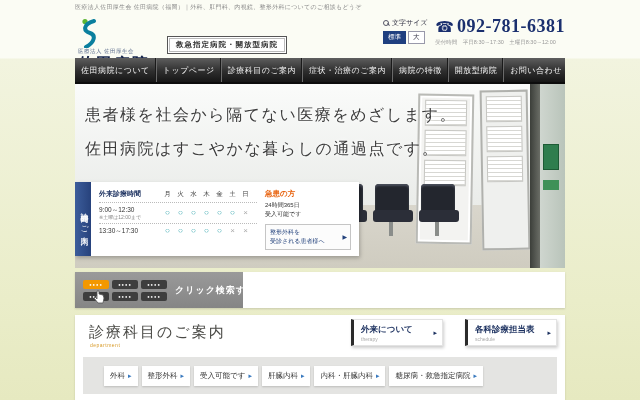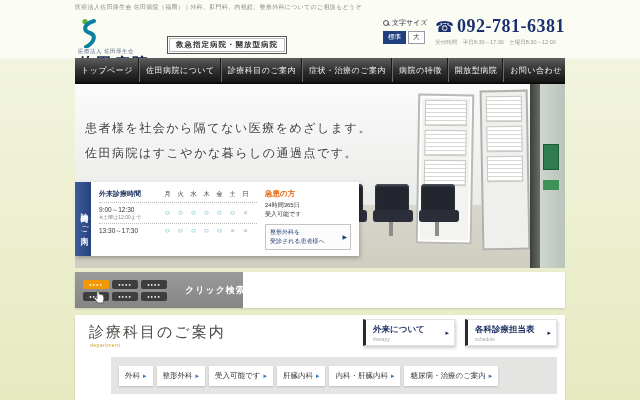--- a/index.html
+++ b/index.html
@@ -51,21 +51,21 @@
   .board2 { left:406px; top:6px; width:48px; height:160px; background:#eff0ee; border:2px solid #b0b1ad; transform:rotate(-1deg); }
   .pillar { left:455px; top:0; width:10px; height:184px; background:linear-gradient(90deg,#3c3f3a,#6a6d66); }
   .glass { left:465px; top:0; width:25px; height:184px; background:linear-gradient(90deg,#cfd6cf,#b9c4ba); }
   .sign-green { left:468px; top:60px; width:16px; height:26px; background:#2f7d4e; border:1px solid #1d5b35; }
   .sign-green2 { left:468px; top:96px; width:16px; height:10px; background:#3f9157; }
   .chairs { left:250px; top:96px; width:180px; height:56px; }
   .chair { position:absolute; bottom:0; width:44px; height:52px; }
   .chair .back { position:absolute; top:0; left:4px; width:34px; height:30px; background:#23262e; border-radius:4px 4px 2px 2px; box-shadow:inset 0 2px 2px #4a4e5a; }
   .chair .seat { position:absolute; top:26px; left:2px; width:40px; height:12px; background:#2b2e38; border-radius:3px; }
   .chair .leg { position:absolute; top:38px; left:18px; width:4px; height:14px; background:#8a8d8a; }
-  .hero-copy { position:absolute; left:10px; top:14px; font-family:"Liberation Serif","DejaVu Serif",serif; font-size:12px; color:#3c3c3c; letter-spacing:1.5px; line-height:2.1; text-shadow:0 0 3px #fff,0 0 6px #fff;margin-top:18px; }
+  .hero-copy { position:absolute; left:10px; top:14px; font-family:"Liberation Serif","DejaVu Serif",serif; font-size:16px; color:#3c3c3c; letter-spacing:1.5px; line-height:2.1; text-shadow:0 0 3px #fff,0 0 6px #fff; }
 
   
   .panel { position:absolute; left:0; bottom:12px; display:flex; box-shadow:1px 2px 4px rgba(0,0,0,.25); }
   .panel-tab { width:16px; background:linear-gradient(90deg,#3c5d9b,#27427c); color:#fff; font-size:8px; writing-mode:vertical-rl; text-orientation:upright; display:flex; align-items:center; justify-content:center; letter-spacing:1px; padding:4px 0; cursor:pointer; }
   .panel-body { width:268px; background:#fff; padding:7px 8px 6px 8px; display:flex; gap:8px; }
   .timetable { width:158px; }
   .t-grid { display:grid; grid-template-columns:62px repeat(7,13px); align-items:center; }
   .t-head { font-size:7px; font-weight:bold; color:#1a2f5e; }
   .t-day { font-size:6.5px; color:#444; text-align:center; }
   .t-row { border-top:1px dotted #bbb; margin-top:3px; padding-top:3px; }
@@ -79,38 +79,38 @@
   .info-col { flex:1; }
   .ih-em { font-size:7.5px; font-weight:bold; color:#e8620d; margin-bottom:2px; white-space:nowrap; }
   .ih-vs { font-size:7.5px; font-weight:bold; color:#1a2f5e; margin-bottom:2px; white-space:nowrap; }
   .info-line { font-size:6px; color:#333; line-height:1.5; white-space:nowrap; }
   .ortho-link { margin-top:5px; border:1px solid #c5c5c5; background:#fcfcfc; padding:3px 4px; font-size:6px; color:#23427c; line-height:1.5; position:relative; cursor:pointer; }
   .ortho-link .arr { position:absolute; right:3px; top:50%; transform:translateY(-50%); color:#23427c; font-size:6px; }
 
   
   .keyword { top:272px; height:36px; background:#fff; display:flex; align-items:center; box-shadow:0 1px 2px rgba(0,0,0,.15); }
   .kw-text { flex:1; font-size:8px; color:#444; padding-left:12px; letter-spacing:.3px; }
-  .kw-widget { width:168px; height:100%; background:linear-gradient(#9a9a9a,#858585); display:flex; align-items:center; padding:0 8px; gap:18px; position:relative; cursor:pointer; }
+  .kw-widget { width:168px; height:100%; background:linear-gradient(#9a9a9a,#858585); display:flex; align-items:center; padding:0 8px; gap:8px; position:relative; cursor:pointer; }
   .kw-grid { display:grid; grid-template-columns:repeat(3,26px); grid-auto-rows:9px; gap:3px; }
   .kw-btn { background:#3e3e3e; border-radius:2px; color:#fff; font-size:4px; letter-spacing:1px; display:flex; align-items:center; justify-content:center; }
   .kw-btn.hot { background:#f39800; }
   .kw-cursor { position:absolute; left:18px; top:18px; }
   .kw-label { color:#fff; font-size:9px; font-weight:bold; letter-spacing:1px; white-space:nowrap; }
 
   
   .dept { top:315px; height:85px; background:#fff; box-shadow:0 1px 2px rgba(0,0,0,.15); }
   .dept-head { position:relative; height:40px; }
   .dept-title { position:absolute; left:14px; top:8px; font-family:"Liberation Serif","DejaVu Serif",serif; font-size:15px; color:#4a4a46; letter-spacing:2px; }
   .dept-sub { position:absolute; left:15px; top:27px; font-size:5px; color:#d89b2a; letter-spacing:.5px; }
-  .dept-links { position:absolute; right:8px; top:4px; display:flex; gap:10px; }
+  .dept-links { position:absolute; right:8px; top:4px; display:flex; gap:22px; }
   .dept-link { width:92px; background:#fff; border:1px solid #e3e3e3; box-shadow:1px 2px 3px rgba(0,0,0,.2); border-left:3px solid #2b2b2b; padding:4px 6px 3px 7px; position:relative; cursor:pointer; }
   .dept-link .lbl { font-size:8.5px; font-weight:bold; color:#1a2f5e; white-space:nowrap; }
   .dept-link .sub { font-size:5px; color:#aaa; }
   .dept-link .arr { position:absolute; right:5px; top:9px; font-size:7px; color:#1a2f5e; }
-  .dept-strip { position:absolute; left:8px; right:8px; top:42px; bottom:6px; background:#e4e4e2; display:flex; align-items:center; padding:0 8px; gap:4px;margin-left:28px; }
+  .dept-strip { position:absolute; left:8px; right:8px; top:42px; bottom:6px; background:#e4e4e2; display:flex; align-items:center; padding:0 21px; gap:4px; }
   .dept-btn { background:#fff; box-shadow:0 1px 2px rgba(0,0,0,.18); padding:5px 6px; font-size:7.5px; color:#333; white-space:nowrap; cursor:pointer; display:flex; align-items:center; gap:3px; }
   .dept-btn .arr { color:#3a7abf; font-size:7px; }
 </style>
 </head>
 <body>
 
 <div class="col meta-bar">医療法人佐田厚生会 佐田病院（福岡）｜外科、肛門科、内視鏡、整形外科についてのご相談もどうぞ</div>
 
 <div class="col header">
   <div class="logo-wrap">
@@ -137,22 +137,22 @@
   <div class="phone-wrap">
     <div class="phone-line">
       <span class="phone-icon">☎</span>
       <span class="phone-number">092-781-6381</span>
     </div>
     <div class="phone-hours">受付時間　平日8:30～17:30　土曜日8:30～12:00</div>
   </div>
 </div>
 
 <div class="col nav">
+  <div class="nav-item">佐田病院について</div>
   <div class="nav-item">トップページ</div>
-  <div class="nav-item">佐田病院について</div>
   <div class="nav-item">診療科目のご案内</div>
   <div class="nav-item">症状・治療のご案内</div>
   <div class="nav-item">病院の特徴</div>
   <div class="nav-item">開放型病院</div>
   <div class="nav-item">お問い合わせ</div>
 </div>
 
 <div class="col hero">
   <div class="hero-shape wall"></div>
   <div class="hero-shape floor"></div>
@@ -299,17 +299,17 @@
       </div>
     <div class="dept-btn">
         <span>肝臓内科</span>
         <span class="arr">▸</span>
       </div>
     <div class="dept-btn">
         <span>内科・肝臓内科</span>
         <span class="arr">▸</span>
       </div>
     <div class="dept-btn">
-        <span>糖尿病・治療のご案内</span>
+        <span>糖尿病・救急指定病院</span>
         <span class="arr">▸</span>
       </div>
   </div>
 </div>
 
 </body></html>

